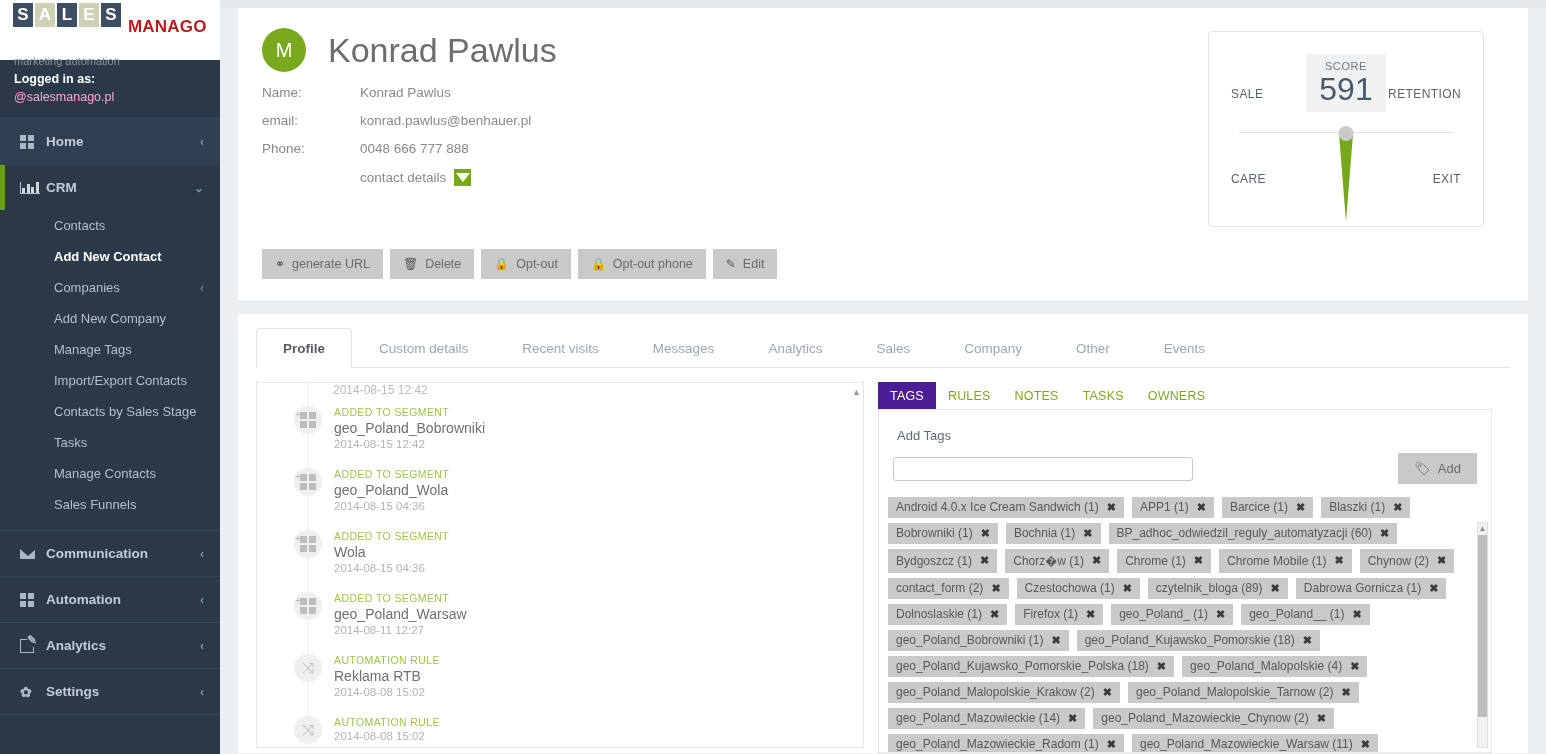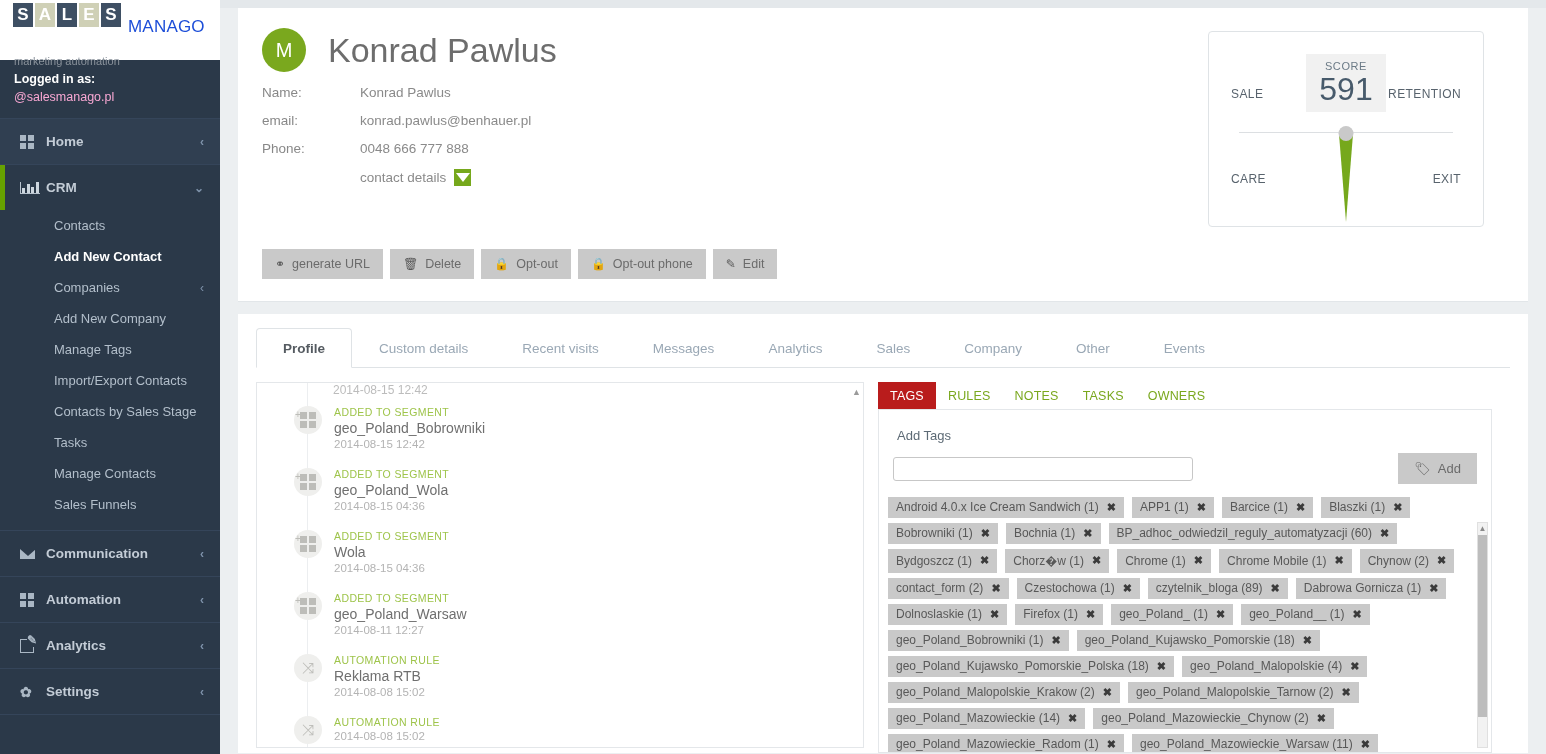--- a/index.html
+++ b/index.html
@@ -29,21 +29,21 @@
   .logo-boxes { display: flex; gap: 2px; }
   .logo-boxes span {
     width: 20px; height: 24px;
     display: flex; align-items: center; justify-content: center;
     color: #ffffff; font-weight: bold; font-size: 17px;
     font-family: "Liberation Sans", sans-serif;
   }
   .lb-dark { background: #3e4f63; }
   .lb-light { background: #cfd0b6; }
   .brand-manago {
-    color: #1d4ed8; font-weight: normal; font-size: 17px; letter-spacing: .2px; margin-top: 24px;
+    color: #b91c1c; font-weight: bold; font-size: 17px; letter-spacing: .2px; margin-top: 24px;
   }
   .brand-sub { color: #8b939c; font-size: 11px; margin-top: 18px; padding-left: 1px; }
 
   .logged {
     padding: 12px 14px 14px 14px;
     border-bottom: 1px solid #35455a;
   }
   .logged-label { color: #ffffff; font-size: 12.5px; font-weight: bold; }
   .logged-user { color: #f9a8d4; font-size: 12.5px; text-align: left; margin-top: 4px; }
 
@@ -193,21 +193,21 @@
   .seg-plus { position: absolute; left: -5px; top: -3px; font-size: 10px; color: #bdbdb9; }
   .shuffle { font-size: 15px; color: #bdbdb9; }
 
   
   .tags-panel { flex: 1; margin-right: 18px; }
   .tags-tabs { display: flex; align-items: flex-end; gap: 0; }
   .ttab {
     padding: 7px 12px 6px 12px; font-size: 12.5px; color: #7aa81e; cursor: pointer;
     letter-spacing: .2px;
   }
-  .ttab.active { background: #b91c1c; color: #ffffff; text-align: center; }
+  .ttab.active { background: #4c1d95; color: #ffffff; text-align: center; }
   .tags-box {
     border: 1px solid #e4e7ea; background: #ffffff; margin-top: 0;
     height: 344px; position: relative; overflow: hidden;
   }
   .add-tags-lbl { font-size: 13px; color: #5d6a75; padding: 18px 0 0 18px; }
   .add-row { display: flex; align-items: center; padding: 10px 14px 0 14px; }
   .tag-input {
     width: 300px; height: 24px; border: 1px solid #c7c7c7; border-radius: 3px;
     background: #ffffff; outline: none; font-size: 12px; padding: 2px 6px;
     font-family: "Liberation Sans", sans-serif;

